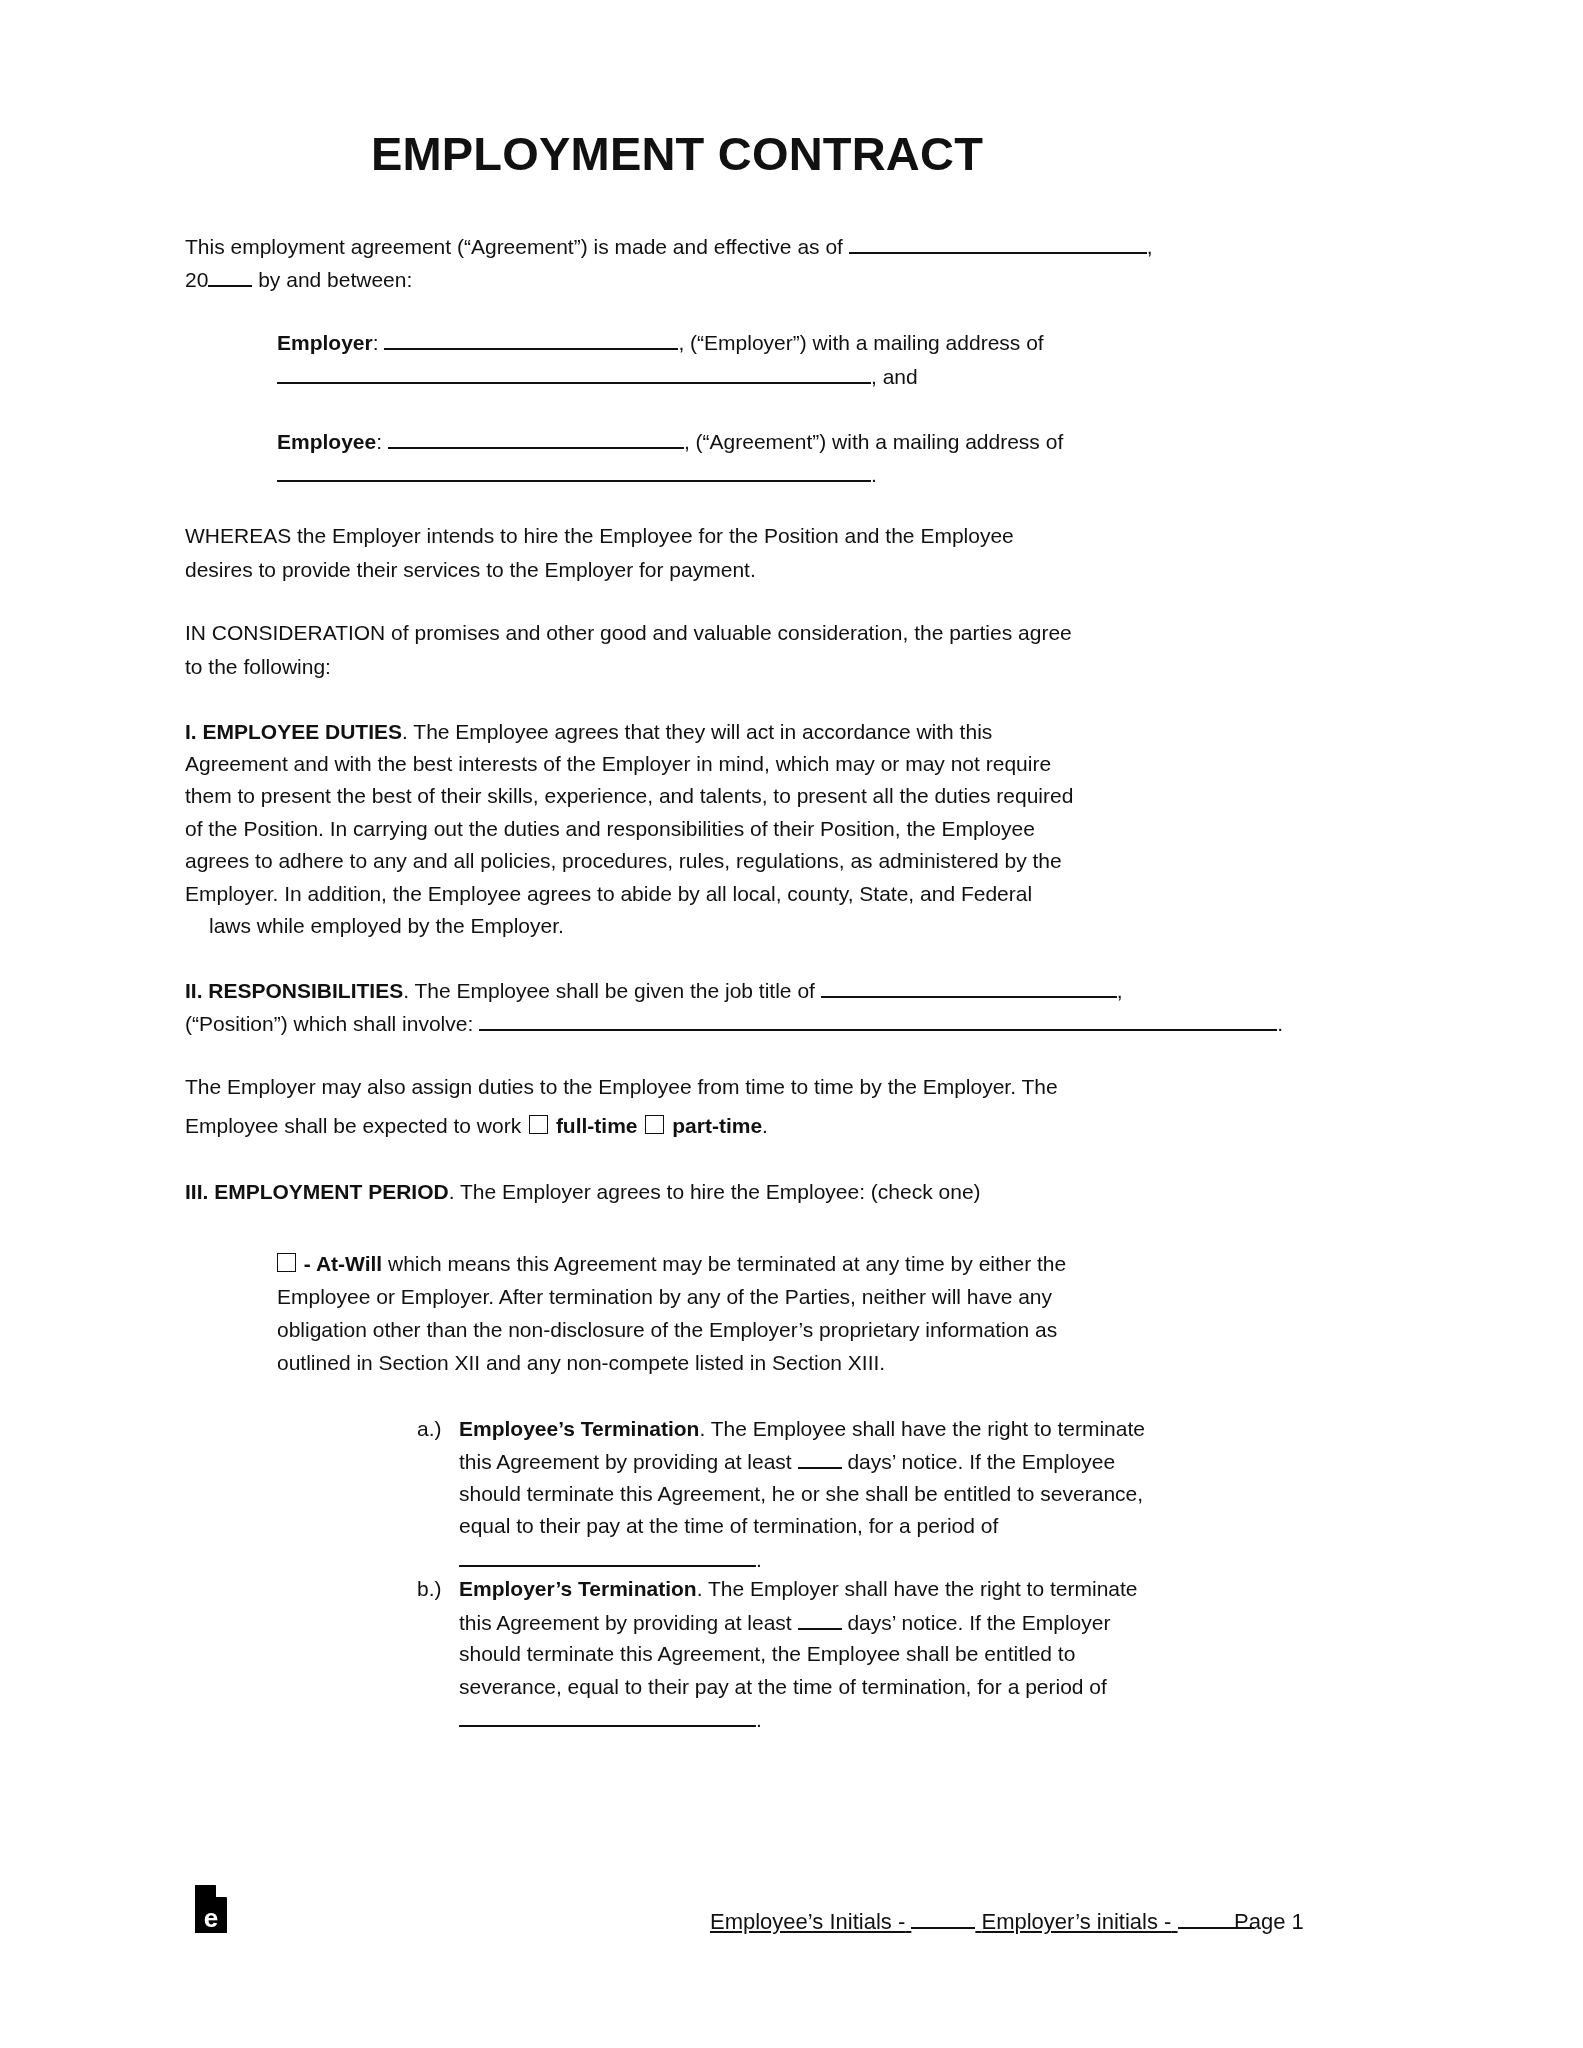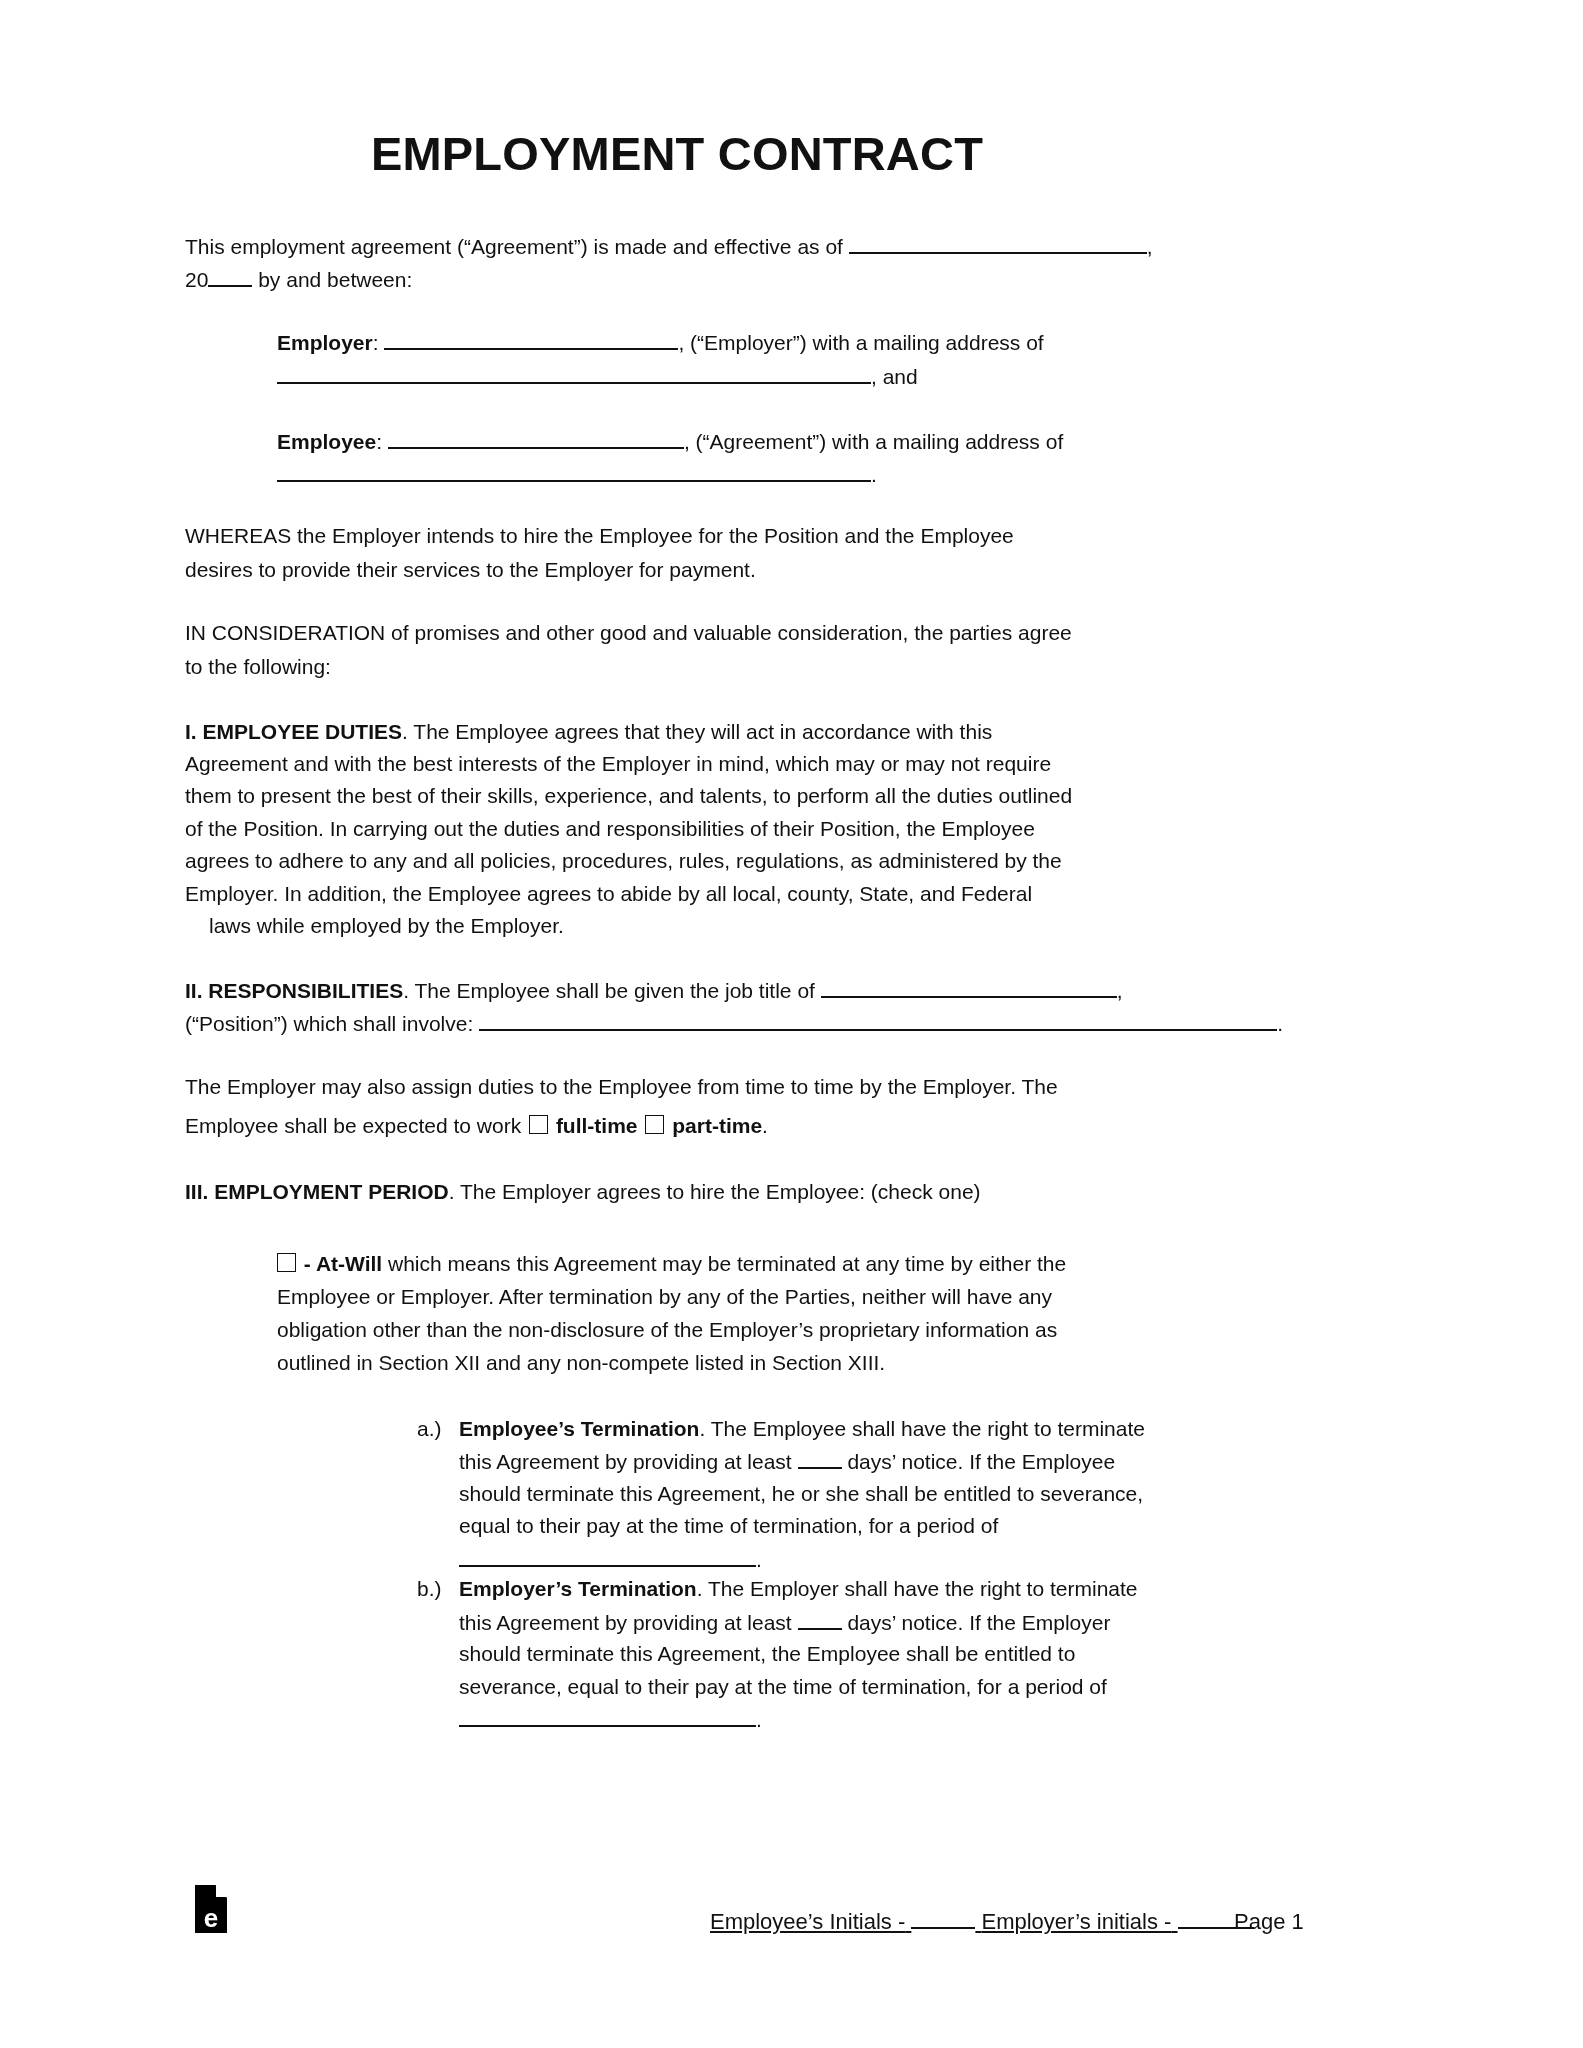--- a/index.html
+++ b/index.html
@@ -47,21 +47,21 @@
 <div class="line" style="left:185px; top:520px;">WHEREAS the Employer intends to hire the Employee for the Position and the Employee</div>
 <div class="line" style="left:185px; top:554px;text-align:center;">desires to provide their services to the Employer for payment.</div>
 
 <div class="line" style="left:185px; top:617px;">IN CONSIDERATION of promises and other good and valuable consideration, the parties agree</div>
 <div class="line" style="left:185px; top:651px;">to the following:</div>
 
 <div class="line" style="left:185px; top:716px;">
   <span class="b">I. EMPLOYEE DUTIES</span><span>. The Employee agrees that they will act in accordance with this</span>
 </div>
 <div class="line" style="left:185px; top:748px;">Agreement and with the best interests of the Employer in mind, which may or may not require</div>
-<div class="line" style="left:185px; top:780px;">them to present the best of their skills, experience, and talents, to perform all the duties outlined</div>
+<div class="line" style="left:185px; top:780px;">them to present the best of their skills, experience, and talents, to present all the duties required</div>
 <div class="line" style="left:185px; top:813px;">of the Position. In carrying out the duties and responsibilities of their Position, the Employee</div>
 <div class="line" style="left:185px; top:845px;">agrees to adhere to any and all policies, procedures, rules, regulations, as administered by the</div>
 <div class="line" style="left:185px; top:878px;">Employer. In addition, the Employee agrees to abide by all local, county, State, and Federal</div>
 <div class="line" style="left:185px; top:910px;margin-left:24px;">laws while employed by the Employer.</div>
 
 <div class="line" style="left:185px; top:974px;">
   <span class="b">II. RESPONSIBILITIES</span><span>. The Employee shall be given the job title of</span>
   <span class="blank" style="width:296px;"></span><span>,</span>
 </div>
 <div class="line" style="left:185px; top:1007px;">

